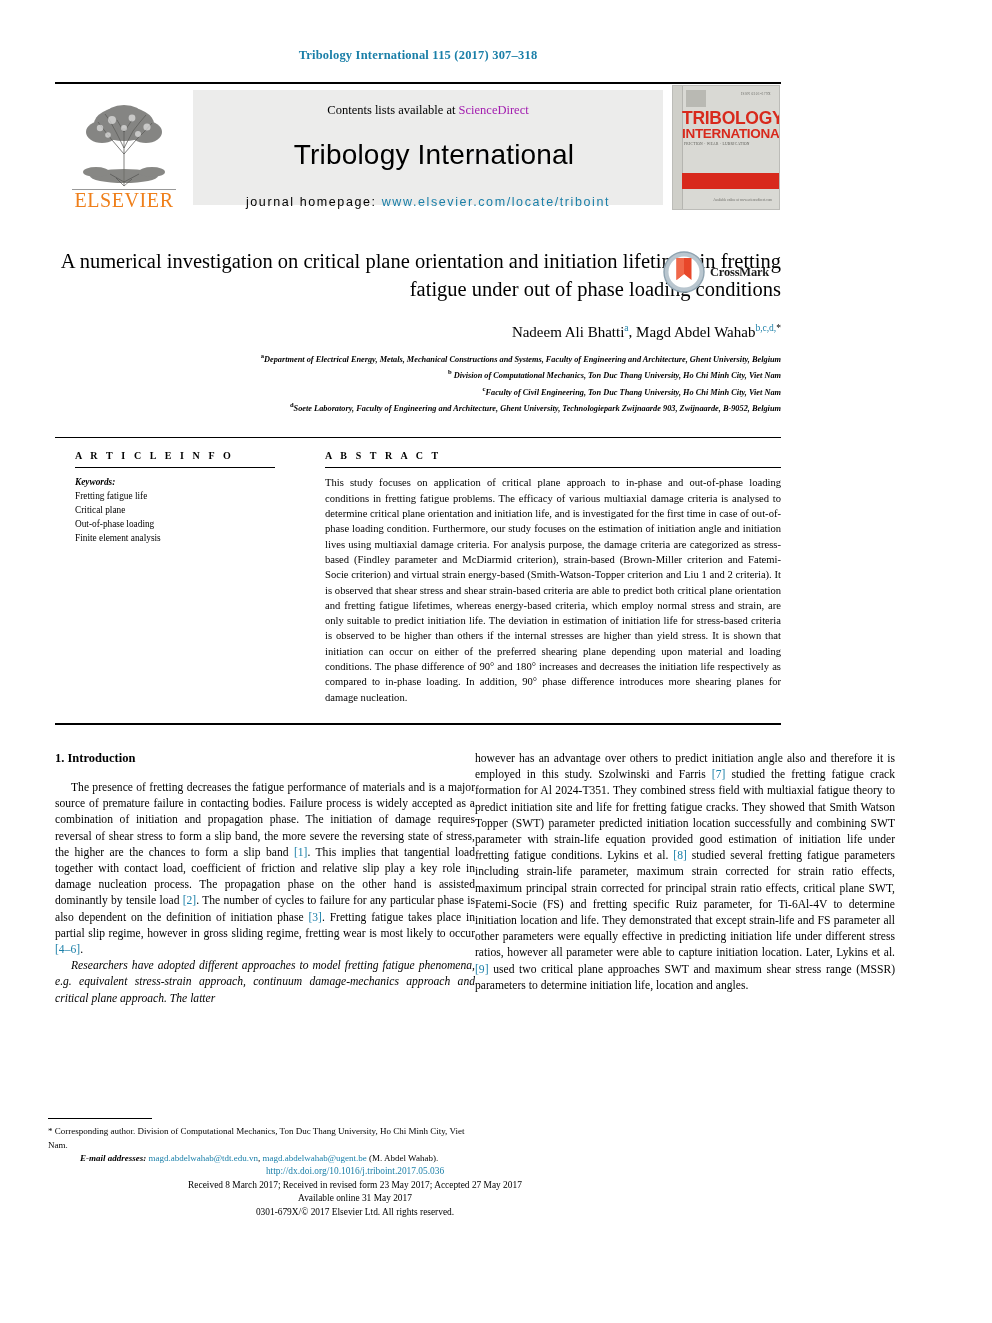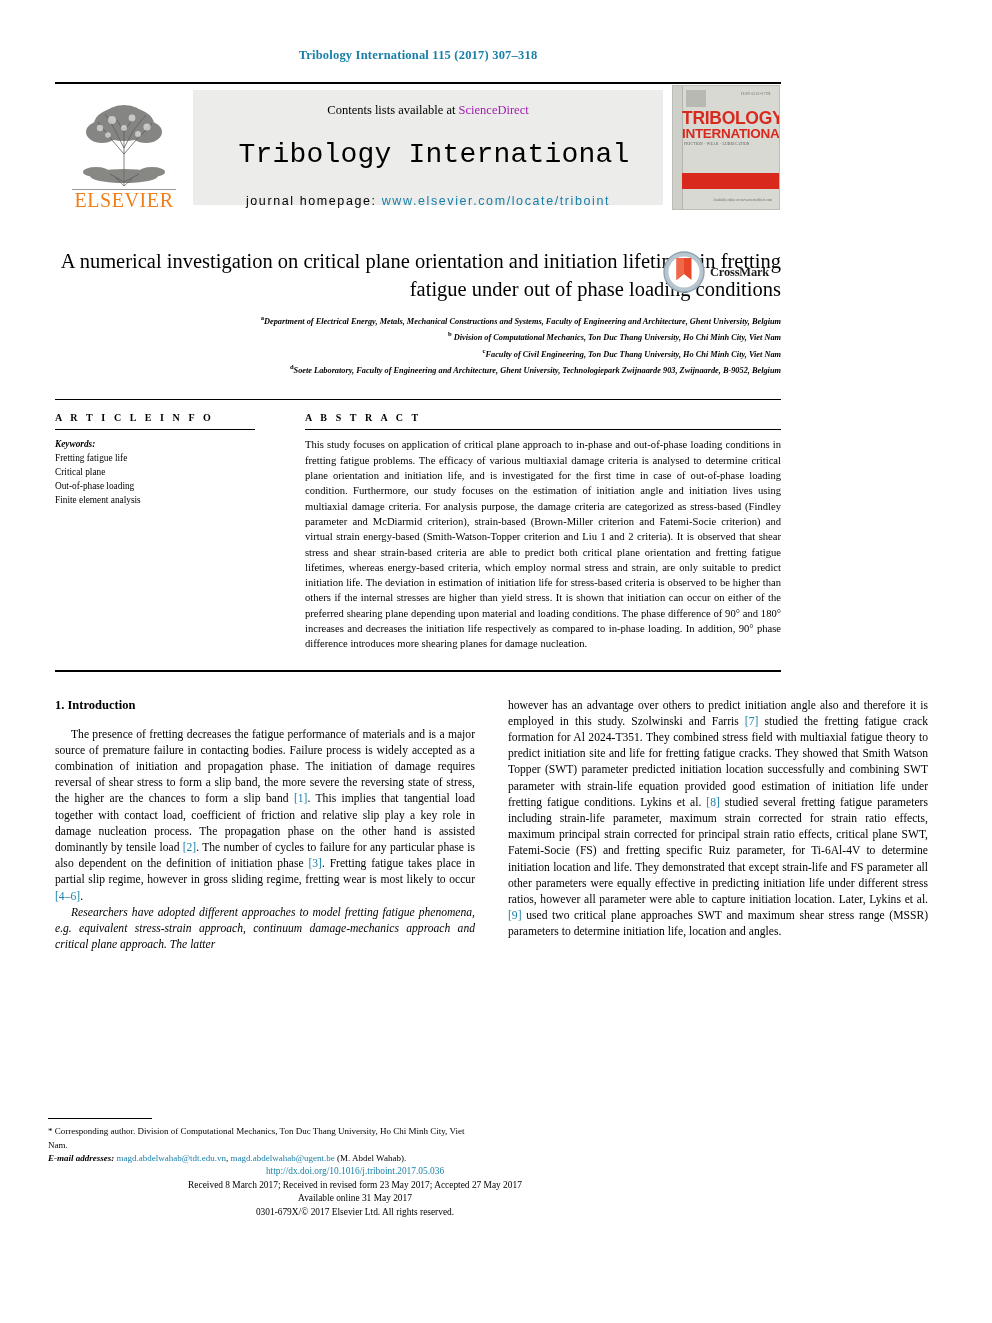--- a/index.html
+++ b/index.html
@@ -72,21 +72,21 @@
   .contents-line {
     font-size: 12.5px;
     padding-top: 13px;
     font-family: "Liberation Serif", serif;
   }
   .contents-line .sd {
     color: #a21caf;
   }
   .journal-name {
     font-size: 28px;
-    font-family: Liberation Mono, monospace;
+    font-family: Liberation Sans, sans-serif;
     margin-top: 21px;
     letter-spacing: 0.2px;
     padding-left: 12px;
   }
   .homepage-line {
     font-size: 12.5px;
     margin-top: 24px;
     letter-spacing: 1.6px;
     font-family: "Liberation Sans", sans-serif;
   }
@@ -181,21 +181,21 @@
     font-family: "Liberation Serif", serif;
   }
   .affil sup { font-style: normal; font-size: 6.6px; }
 
   
   .rule-top { border-top: 1px solid #000; margin-top: 22px; }
   .info-abstract {
     display: flex;
     margin-top: 12px;
   }
-  .col-info { width: 250px; flex: 0 0 250px; padding-right: 50px; box-sizing: border-box; }
+  .col-info { width: 250px; flex: 0 0 250px; padding-right: 50px; box-sizing: border-box; margin-left: 20px; }
   .col-abs  { flex: 1 1 auto; }
   .sec-head {
     font-size: 10px;
     font-weight: bold;
     letter-spacing: 3.1px;
     font-family: "Liberation Serif", serif;
     margin-bottom: 6px;
   }
   .thin-rule { border-top: 1px solid #000; margin-bottom: 7px; }
   .kw-head {
@@ -210,21 +210,20 @@
     line-height: 15.3px;
     text-align: justify;
     font-family: "Liberation Serif", serif;
   }
   .rule-bottom { border-top: 2.2px solid #000; margin-top: 18px; }
 
   
   .body-cols {
     display: flex;
     margin-top: 26px;
-    gap: 33px;
   }
   .bcol { width: 420px; flex: 0 0 420px; }
   .sec-title {
     font-size: 12.5px;
     font-weight: bold;
     font-family: "Liberation Serif", serif;
     margin-bottom: 14px;
   }
   .para {
     font-size: 11.6px;
@@ -247,21 +246,21 @@
     top: 1118px;
     width: 420px;
   }
   .fn-rule { border-top: 1px solid #000; width: 104px; }
   .footnote {
     font-size: 9px;
     line-height: 13.5px;
     margin-top: 6px;
     font-family: "Liberation Serif", serif;
   }
-  .footnote .em { font-style: italic; font-weight: bold; }
+  .footnote .em { font-style: italic; font-weight: bold; margin-left: 32px; }
 
   
   .colophon {
     position: absolute;
     left: 55px;
     top: 1165px;
     width: 600px;
     font-size: 9.4px;
     line-height: 13.6px;
     font-family: "Liberation Serif", serif;
@@ -348,20 +347,23 @@
       <svg class="cm-logo" viewBox="0 0 42 42">
         <circle cx="21" cy="21" r="20" fill="#b9c6cf"></circle>
         <circle cx="21" cy="21" r="20" fill="none" stroke="#8fa3b0" stroke-width="1.4"></circle>
         <circle cx="21" cy="21" r="15.5" fill="#ffffff"></circle>
         <path d="M13.5 7 h15 v22 l-7.5 -6 l-7.5 6 z" fill="#e8472a"></path>
         <path d="M13.5 7 h7.5 v16 l-7.5 6 z" fill="#f0684a"></path>
       </svg>
       <span class="cm-text">CrossMark</span>
     </div>
 
+    <div class="authors">
+      <span>Nadeem Ali Bhatti</span><sup>a</sup><span>, </span><span>Magd Abdel Wahab</span><sup>b,c,d,</sup><sup class="star">*</sup>
+    </div>
 
     <div class="affils">
       <div class="affil"><sup>a</sup><span>Department of Electrical Energy, Metals, Mechanical Constructions and Systems, Faculty of Engineering and Architecture, Ghent University, Belgium</span></div>
       <div class="affil"><sup>b</sup> <span>Division of Computational Mechanics, Ton Duc Thang University, Ho Chi Minh City, Viet Nam</span></div>
       <div class="affil"><sup>c</sup><span>Faculty of Civil Engineering, Ton Duc Thang University, Ho Chi Minh City, Viet Nam</span></div>
       <div class="affil"><sup>d</sup><span>Soete Laboratory, Faculty of Engineering and Architecture, Ghent University, Technologiepark Zwijnaarde 903, Zwijnaarde, B-9052, Belgium</span></div>
     </div>
   </div>
 
   <div class="rule-top"></div>

